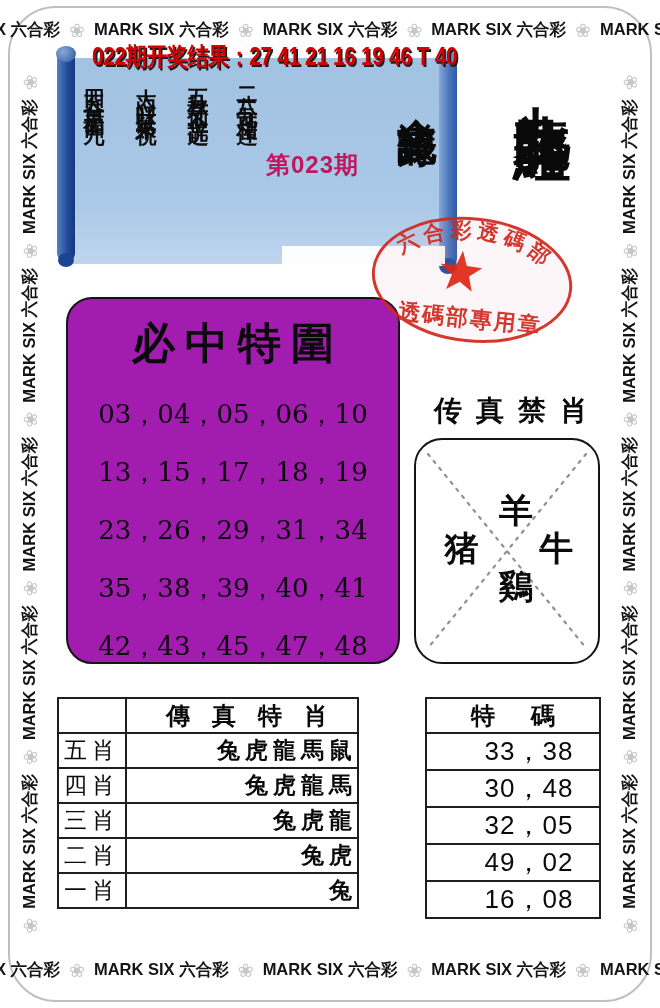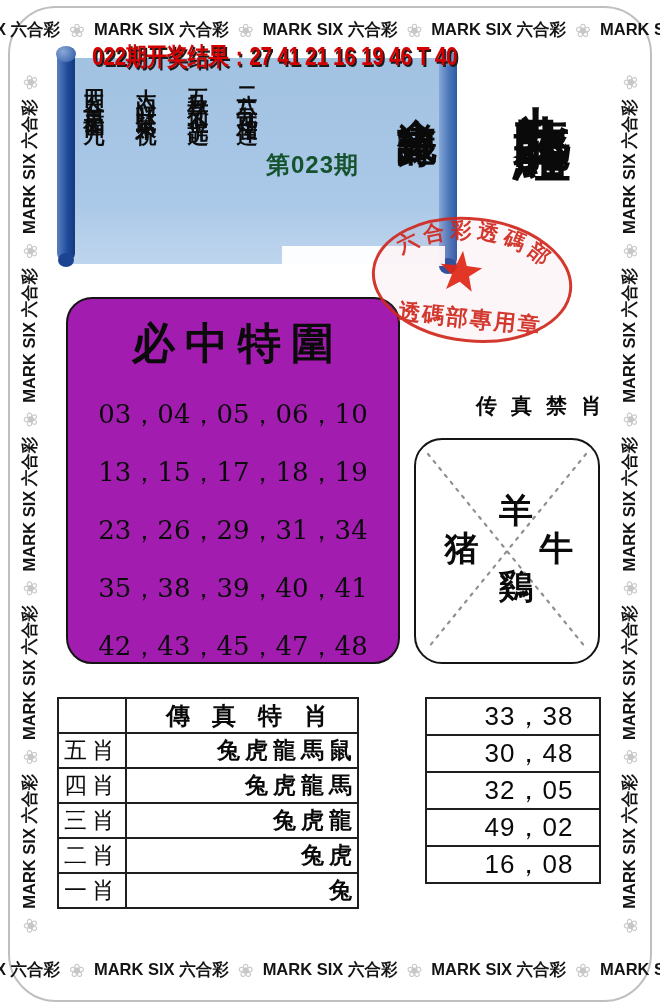--- a/index.html
+++ b/index.html
@@ -74,21 +74,21 @@
     writing-mode:vertical-rl;text-orientation:upright;
     font-family:"Liberation Serif","DejaVu Serif",serif;
     font-size:21px;font-weight:bold;letter-spacing:6px;color:#0c0c0c;
   }
   .poem-col.c1{left:80px;}
   .poem-col.c2{left:132px;}
   .poem-col.c3{left:184px;}
   .poem-col.c4{left:233px;}
   .issue-label{
     position:absolute;left:266px;top:149px;z-index:4;
-    font-size:24px;font-weight:bold;color:#14532d;letter-spacing:1px;
+    font-size:24px;font-weight:bold;color:#be185d;letter-spacing:1px;
   }
   .scroll-side-title{
     position:absolute;left:398px;top:86px;width:46px;z-index:4;
     writing-mode:vertical-rl;text-orientation:upright;
     font-family:"Liberation Serif","DejaVu Serif",serif;
     font-size:39px;font-weight:900;letter-spacing:4px;color:#0a0a0a;
   }
   
   .main-title{
     position:absolute;left:514px;top:60px;width:66px;z-index:2;
@@ -115,21 +115,21 @@
   }
   .must-hit-rows{margin-top:12px;display:flex;flex-direction:column;}
   .must-hit-row{
     height:58px;display:flex;align-items:center;justify-content:center;
     font-family:"DejaVu Serif","Liberation Serif",serif;
     font-size:26px;color:#0a0a0a;white-space:nowrap;
   }
   
   .fax-ban-title{
     position:absolute;left:424px;top:392px;width:182px;z-index:2;
-    text-align:right;font-size:21px;font-weight:bold;color:#0a0a0a;
+    text-align:left;font-size:28px;font-weight:bold;color:#0a0a0a;
     letter-spacing:14px;padding-left:10px;white-space:nowrap;
   }
   .fax-ban-box{
     position:absolute;left:414px;top:438px;width:182px;height:222px;z-index:2;
     border:2.5px solid #141414;border-radius:28px;background:#fff;
   }
   .fax-ban-box svg{position:absolute;left:0;top:0;}
   .zodiac{
     position:absolute;transform:translate(-50%,-50%);
     font-family:"Liberation Serif","DejaVu Serif",serif;
@@ -296,20 +296,23 @@
     </tr>
     <tr>
       <td class="c1">一肖</td>
       <td class="val">兔</td>
     </tr>
   </tbody>
     </table>
 
   <table class="tema-table">
     <tbody>
+        <tr>
+      <td class="hdr-cell">特碼</td>
+    </tr>
     <tr>
       <td class="num">33，38</td>
     </tr>
     <tr>
       <td class="num">30，48</td>
     </tr>
     <tr>
       <td class="num">32，05</td>
     </tr>
     <tr>

